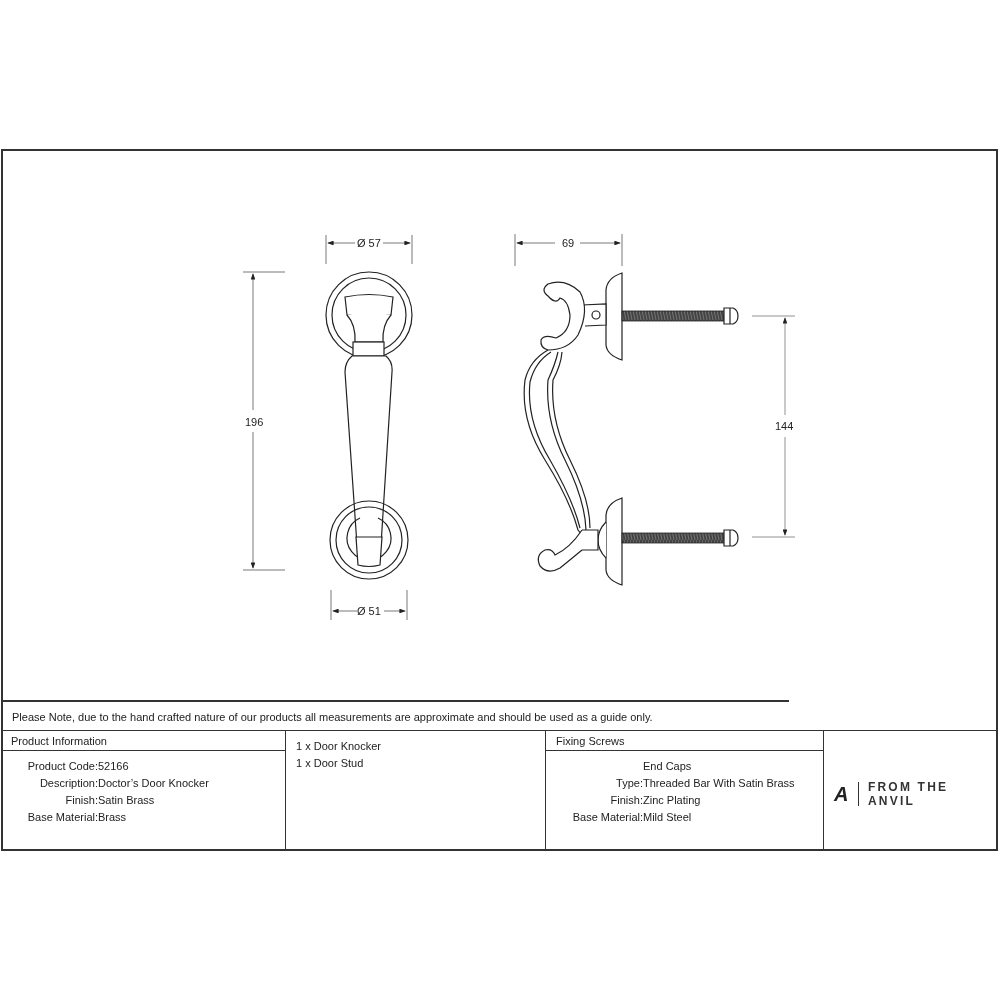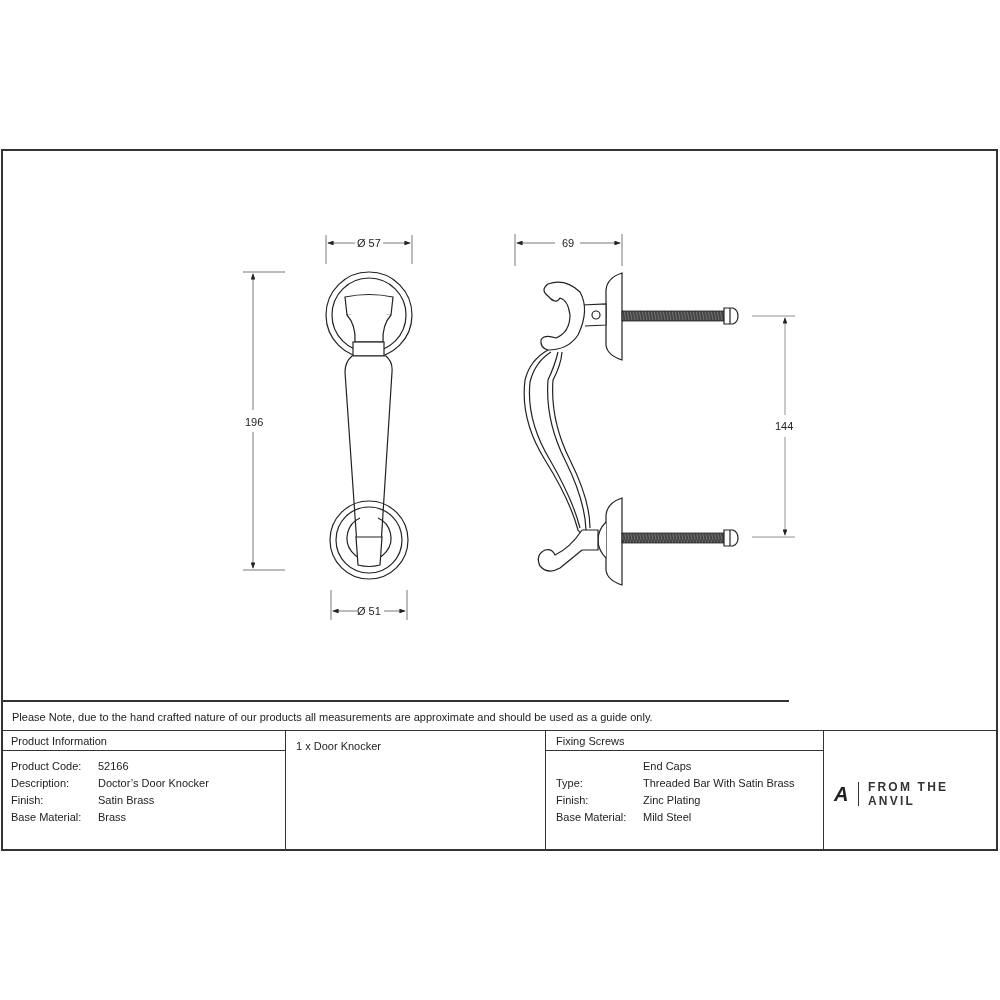--- a/index.html
+++ b/index.html
@@ -11,21 +11,21 @@
   .note { position:absolute; left:1px; top:700px; width:788px; height:31px;
           border-top:2px solid #333; box-sizing:border-box;
           font-size:11px; padding:9px 0 0 11px; }
   .table { position:absolute; left:1px; top:730px; width:997px; height:154px;
            border-top:1.5px solid #333; box-sizing:border-box; }
   .col { position:absolute; top:0; height:119px; box-sizing:border-box; }
   .col .hdr { height:20px; border-bottom:1.5px solid #333; font-size:11px;
               padding:4px 0 0 10px; box-sizing:border-box; }
   .col .body { padding:7px 0 0 10px; font-size:11px; line-height:17px; }
   .row { display:flex; }
-  .row .k { width:87px; }
+  .row .k { width:87px;text-align:right; }
   .c1 { left:0; width:285px; border-right:1.5px solid #333; }
   .c2 { left:285px; width:260px; border-right:1.5px solid #333; }
   .c3 { left:545px; width:278px; border-right:1.5px solid #333; }
   .c4 { left:823px; width:172px; }
   .logo { position:absolute; left:834px; top:780px; display:flex; align-items:center; }
   .logo .mark { font-weight:bold; font-size:20px; font-style:italic; width:18px; }
   .logo .bar { width:1px; height:24px; background:#333; margin:0 9px 0 6px; }
   .logo .name { font-size:12px; letter-spacing:2.2px; color:#333;font-weight:bold; }
   .dim { font-size:11px; fill:#222; font-family:"Liberation Sans", sans-serif; }
 </style>
@@ -142,20 +142,21 @@
         </div>
       <div class="row">
           <span class="k">Base Material:</span>
           <span>Brass</span>
         </div>
     </div>
   </div>
   <div class="col c2">
     <div class="body">
       <div>1 x Door Knocker</div>
+      <div>1 x Door Stud</div>
     </div>
   </div>
   <div class="col c3">
     <div class="hdr">Fixing Screws</div>
     <div class="body">
       <div class="row">
           <span class="k"></span>
           <span>End Caps</span>
         </div>
       <div class="row">

